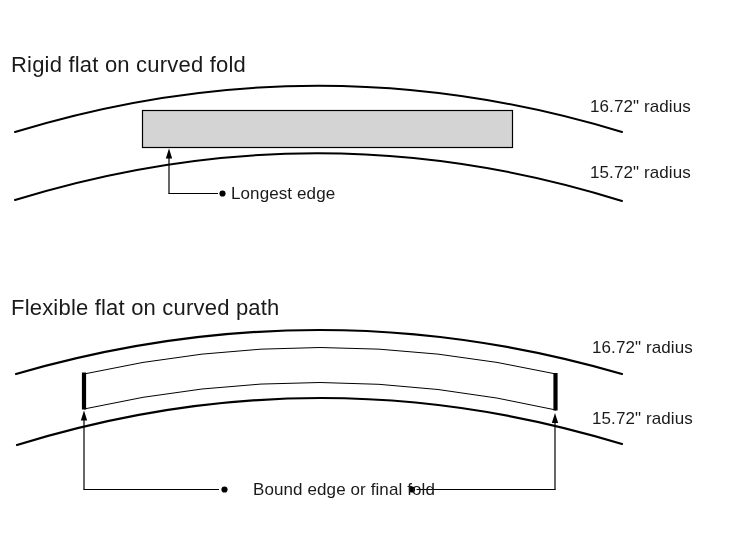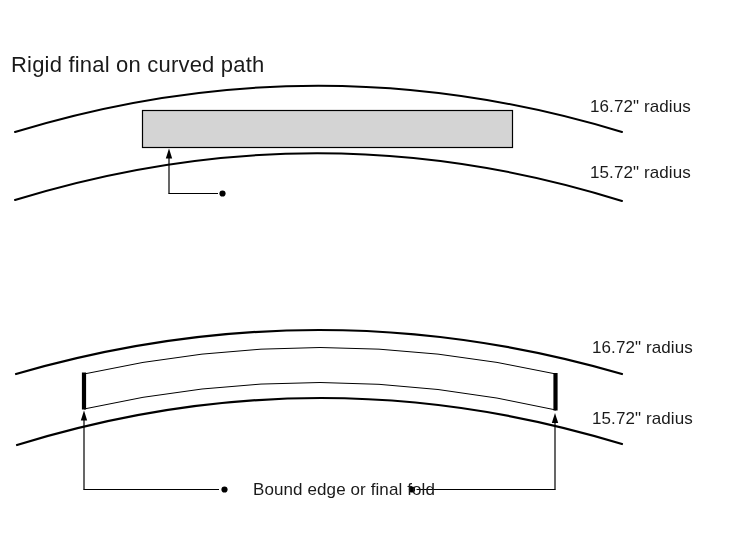--- a/index.html
+++ b/index.html
@@ -81,27 +81,29 @@
         <polygon points="555,413 551.8,423 558.2,423" fill="#000000"></polygon>
         <line x1="555" y1="421.5" x2="555" y2="489.5" stroke="#000000" stroke-width="1.2"></line>
         <line x1="83.4" y1="489.5" x2="219" y2="489.5" stroke="#000000" stroke-width="1.2"></line>
         <circle cx="224.5" cy="489.5" r="3.1" fill="#000000"></circle>
         <circle cx="412" cy="489.5" r="3.1" fill="#000000"></circle>
         <line x1="416.5" y1="489.5" x2="555.6" y2="489.5" stroke="#000000" stroke-width="1.2"></line>
       </g>
     </g>
   </svg>
 
-  <div class="label title pos-rigid-title">Rigid final on curved path</div>
+  <div class="label title pos-rigid-title">Rigid flat on curved fold</div>
 
   <div class="label annot pos-rigid-outer-rad">16.72" radius</div>
 
   <div class="label annot pos-rigid-inner-rad">15.72" radius</div>
 
+  <div class="label annot pos-longest-edge">Longest edge</div>
 
+  <div class="label title pos-flex-title">Flexible flat on curved path</div>
 
   <div class="label annot pos-flex-outer-rad">16.72" radius</div>
 
   <div class="label annot pos-flex-inner-rad">15.72" radius</div>
 
   <div class="label annot pos-bound-edge">Bound edge or final fold</div>
 
 </div>
 
 </body></html>

